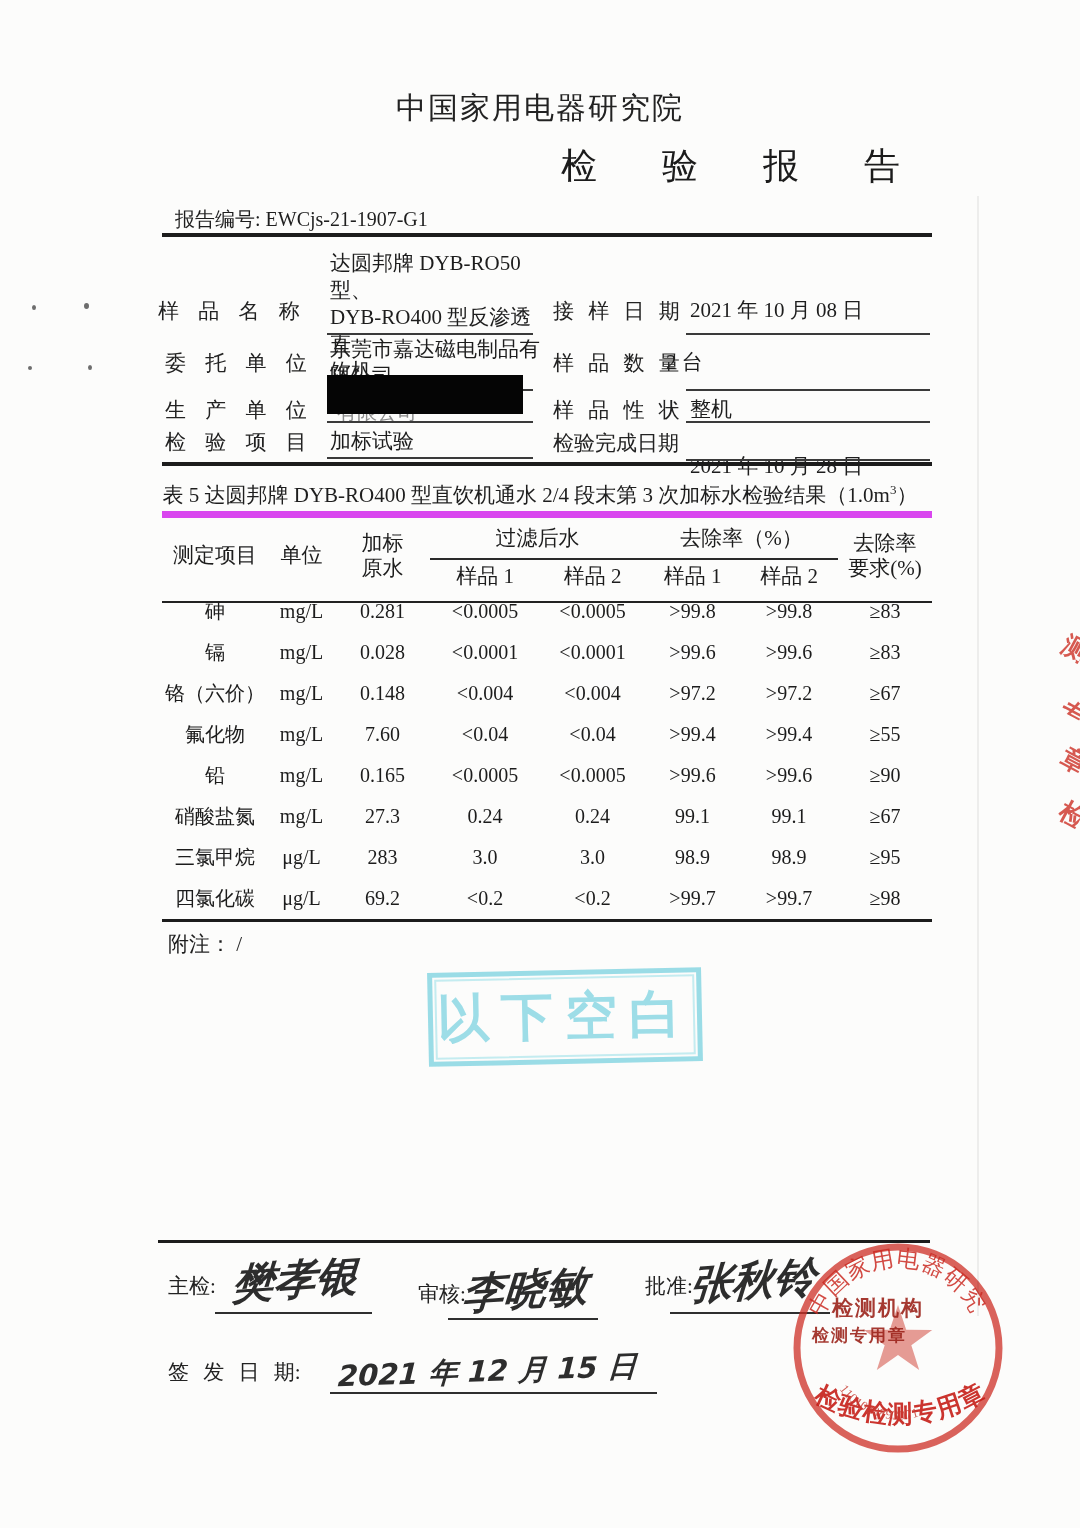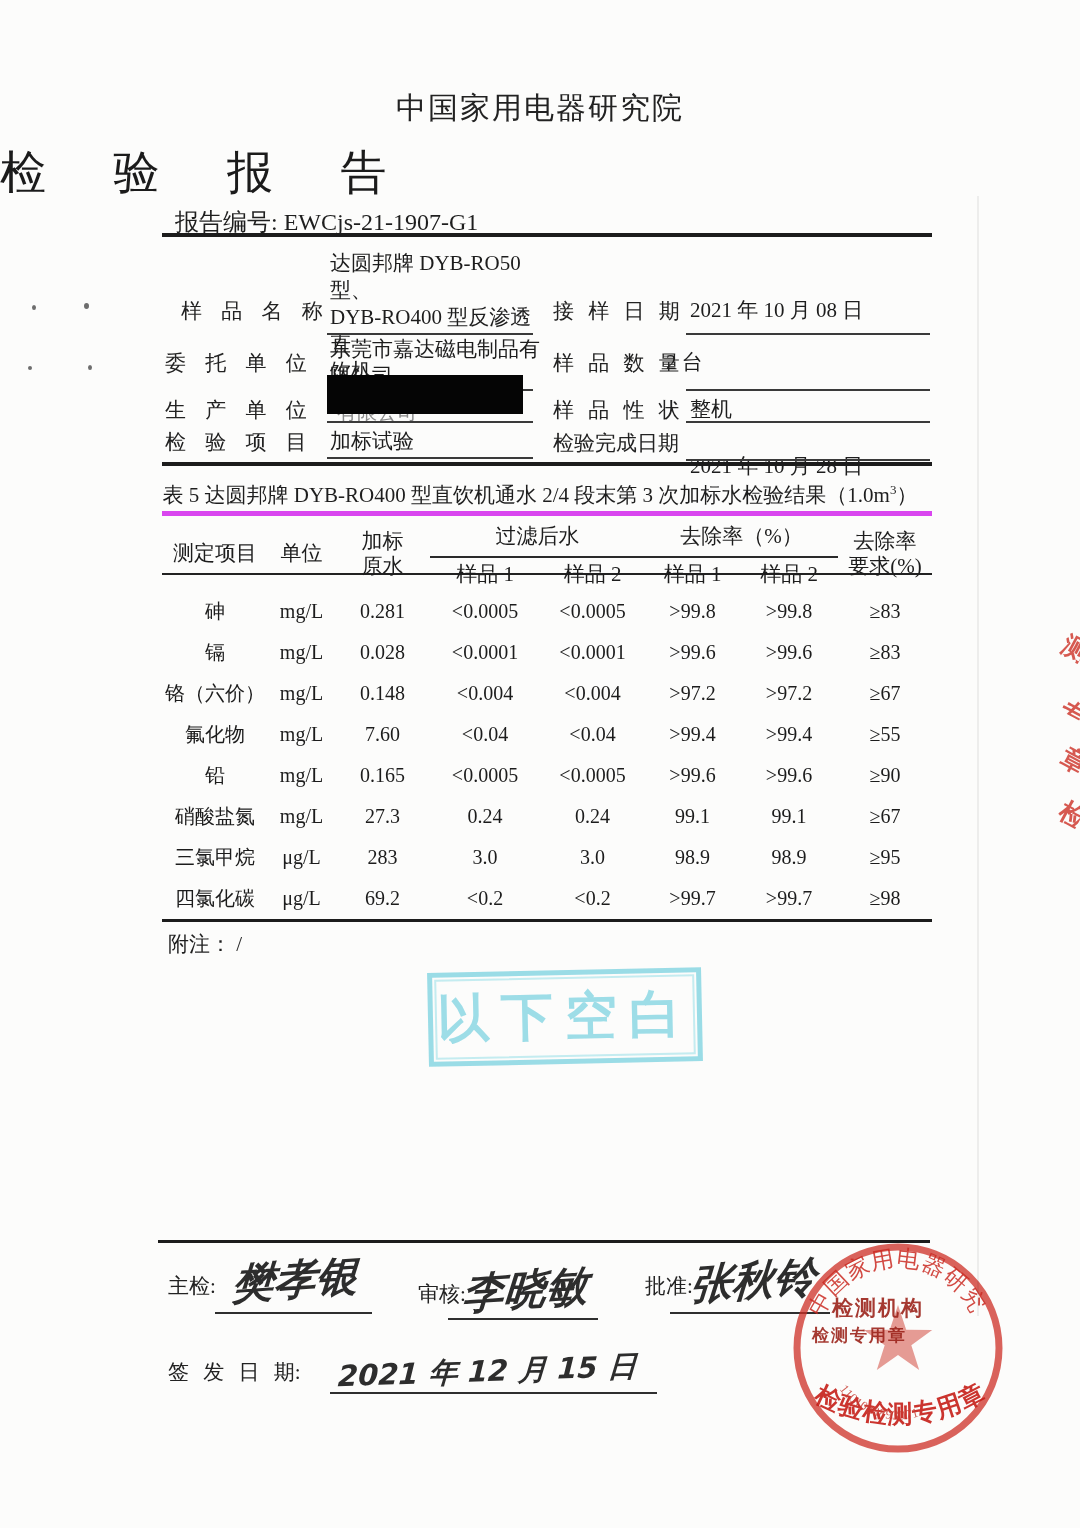--- a/index.html
+++ b/index.html
@@ -5,39 +5,39 @@
   html,body{margin:0;padding:0;background:#ffffff;}
   .page{
     position:relative;width:1080px;height:1528px;overflow:hidden;
     background:#fcfcfb;
     font-family:"Liberation Serif","DejaVu Serif",serif;
     color:#1e1e1e;
   }
   .abs{position:absolute;}
   
   .institute{top:88px;left:0;width:1080px;text-align:center;font-size:30px;letter-spacing:2px;color:#222;}
-  .doc-title{top:142px;left:0;width:900px;text-align:left;font-size:46px;word-spacing:56px;color:#1b1b1b;}
-  .report-line{top:206px;left:175px;font-size:24px;white-space:nowrap;}
+  .doc-title{top:142px;left:0;width:900px;text-align:right;font-size:36px;word-spacing:56px;color:#1b1b1b;}
+  .report-line{top:206px;left:175px;font-size:20px;white-space:nowrap;}
   .page-info{top:208px;left:630px;width:300px;text-align:right;font-size:20px;}
   .rule{background:#1c1c1c;}
   .hr1{top:233px;left:162px;width:770px;height:4px;}
   .hr2{top:462px;left:162px;width:770px;height:4px;}
   
   .flabel{font-size:21px;white-space:nowrap;color:#222;}
   .ws14{word-spacing:14px;}
   .ws9{word-spacing:9px;}
   .fvalue{font-size:21px;line-height:27px;white-space:pre-line;color:#1d1d1d;}
   .uline{height:2px;background:#3a3a3a;}
   .redact{background:#050505;}
   .partial-name{color:#8a8a8a;font-size:20px;}
   
   .tbl-title{top:481px;left:0;width:1080px;text-align:center;font-size:21px;}
   .tbl-title sup{font-size:13px;}
-  .thead{top:511px;left:162px;width:770px;height:64px;box-sizing:border-box;
-         border-top:5px solid #d946ef;border-bottom:2px solid #222;}
+  .thead{top:511px;left:162px;width:770px;height:92px;box-sizing:border-box;
+         border-top:7px solid #d946ef;border-bottom:2px solid #222;}
   .hcell{position:absolute;display:flex;align-items:center;justify-content:center;
          font-size:21px;text-align:center;white-space:pre-line;line-height:25px;color:#1d1d1d;}
   .grp-line{position:absolute;left:268px;top:40px;width:408px;height:2px;background:#2a2a2a;}
   .tbody{top:591px;left:162px;width:770px;border-bottom:3px solid #1c1c1c;}
   .trow{display:grid;grid-template-columns:106px 67px 95px 110px 105px 95px 98px 94px;height:41px;}
   .tcell{display:flex;align-items:center;justify-content:center;font-size:20px;color:#1c1c1c;}
   .note-line{top:930px;left:168px;font-size:21px;}
   
   .blank-stamp{top:970px;left:428px;width:264px;height:84px;border:5px solid rgba(136,214,226,0.85);
        transform:rotate(-1.2deg);display:flex;align-items:center;justify-content:center;}
@@ -70,21 +70,21 @@
 <div class="page">
 
   <div class="abs institute">中国家用电器研究院</div>
   <div class="abs doc-title">检 验 报 告</div>
   <div class="abs report-line">
     <span>报告编号:</span>
     <span>EWCjs-21-1907-G1</span>
   </div>
   <div class="abs rule hr1"></div>
 
-  <div class="abs flabel ws14" style="top:297px;left:181px;">样 品 名 称</div>
+  <div class="abs flabel ws14" style="top:297px;left:158px;">样 品 名 称</div>
   <div class="abs fvalue" style="top:250px;left:330px;width:210px;">达圆邦牌 DYB-RO50 型、
 DYB-RO400 型反渗透直
 饮机</div>
   <div class="abs uline" style="top:333px;left:327px;width:206px;"></div>
 
   <div class="abs flabel ws14" style="top:349px;left:165px;">委 托 单 位</div>
   <div class="abs fvalue" style="top:336px;left:330px;width:210px;">东莞市嘉达磁电制品有
 限公司</div>
   <div class="abs uline" style="top:389px;left:327px;width:206px;"></div>
 

